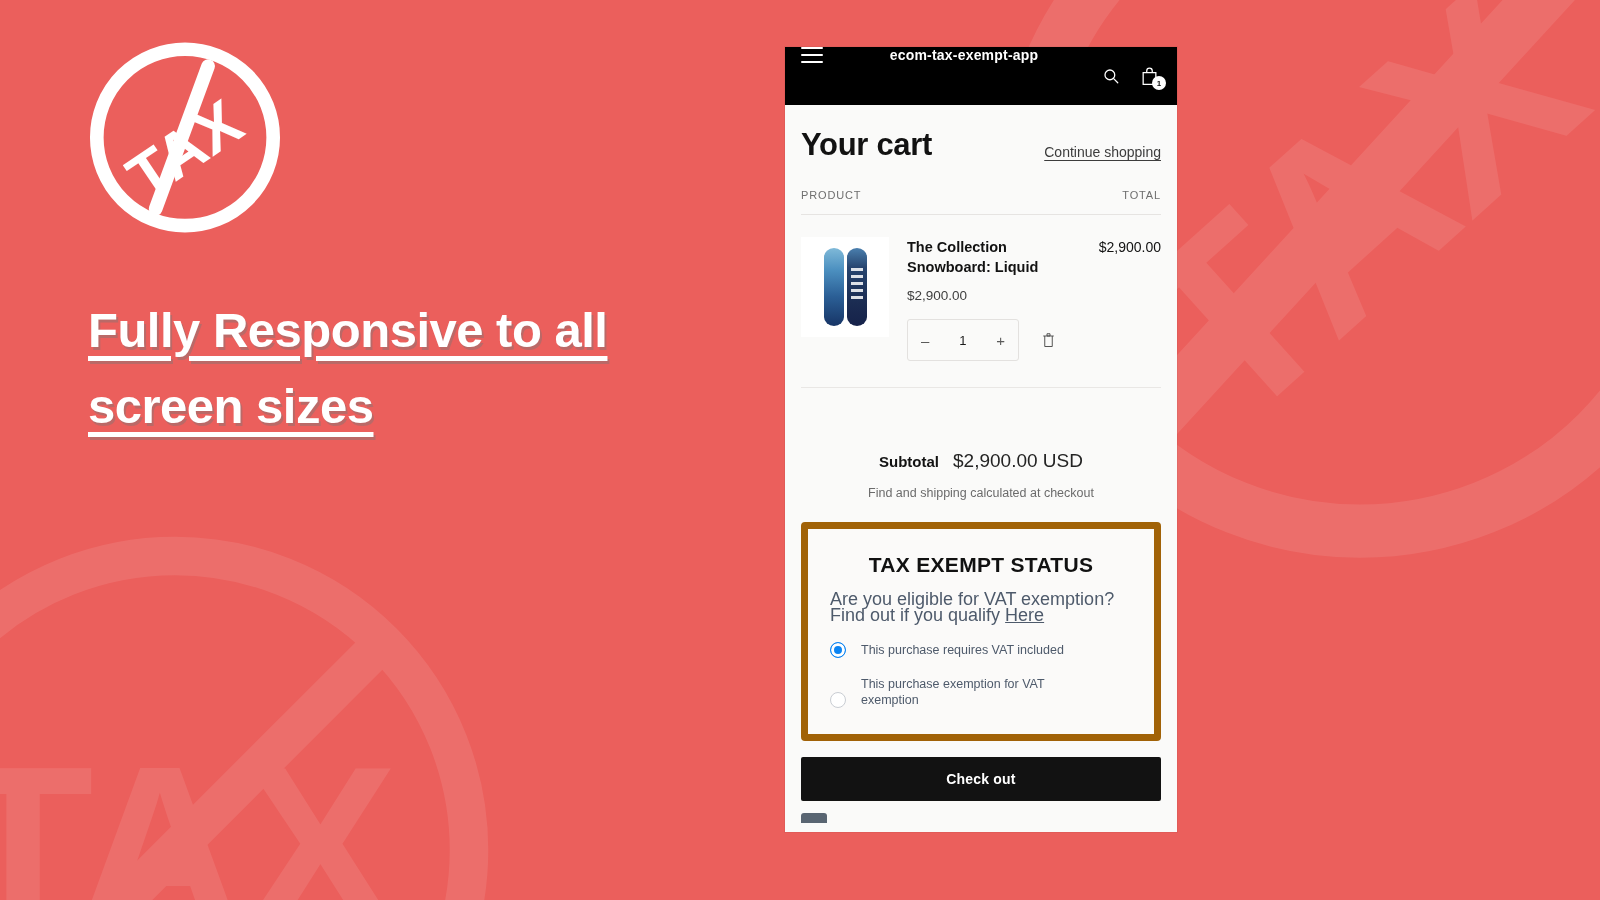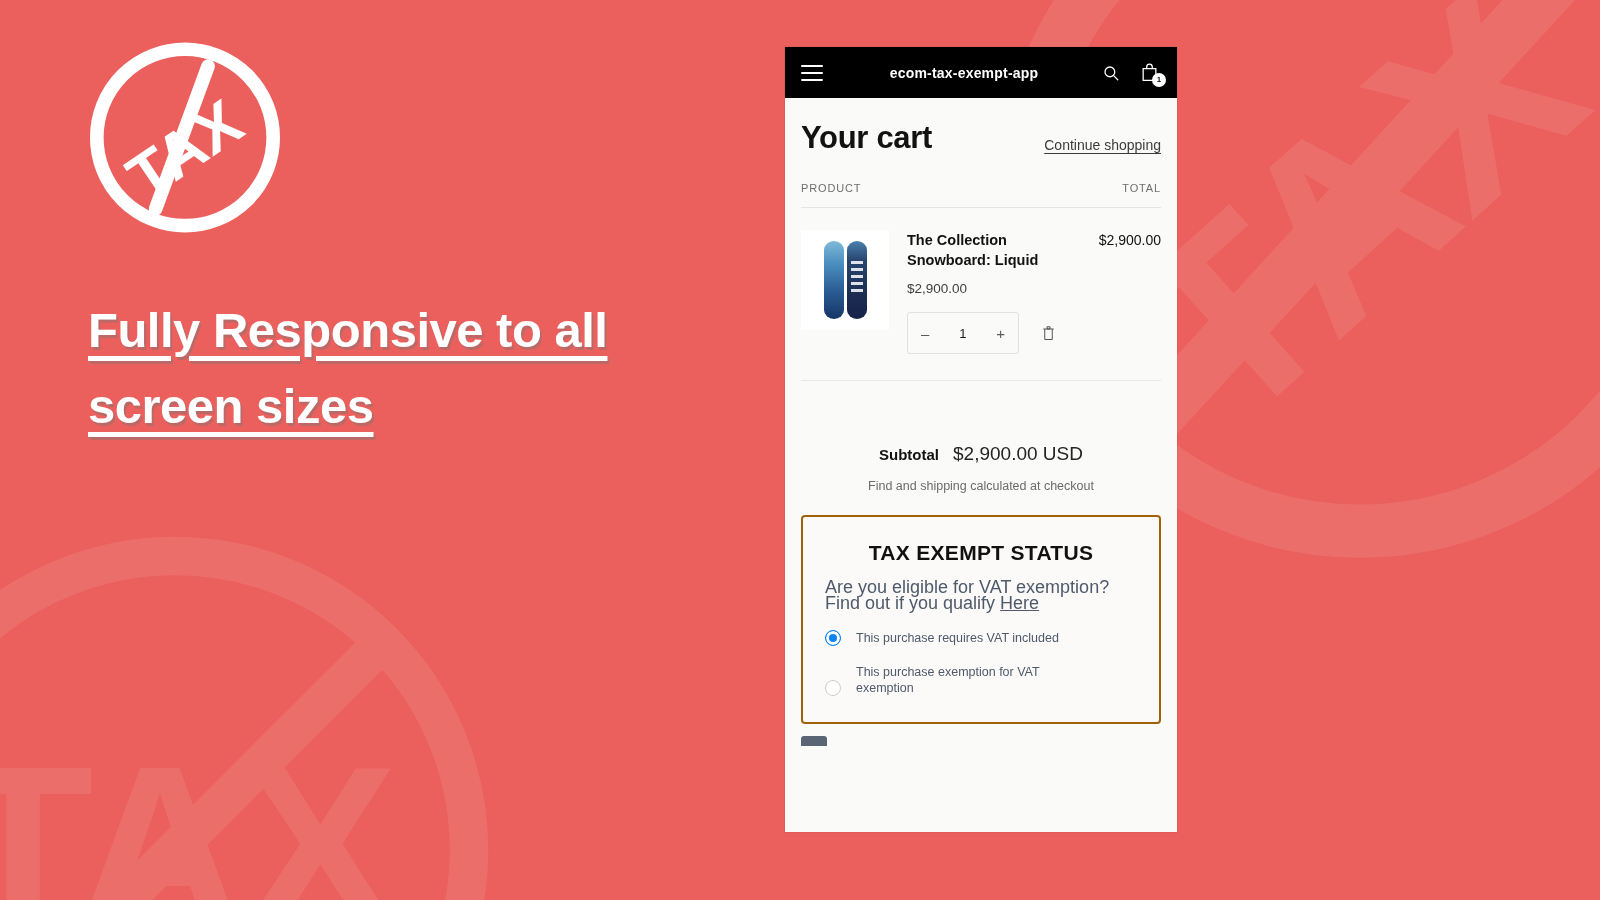--- a/index.html
+++ b/index.html
@@ -71,24 +71,23 @@
     left: 785px;
     top: 47px;
     width: 392px;
     height: 785px;
     background: #fafaf9;
     overflow: hidden;
     box-shadow: 0 0 0 1px rgba(0,0,0,0.04);
   }
 
   .app-bar {
-    height: 51px;
+    height: 58px;
     background: #000000;
     display: flex;
-    align-items: center;
     padding: 0 16px;
     box-sizing: border-box;
   }
   .hamburger {
     width: 22px;
     display: flex;
     flex-direction: column;
     gap: 5px;
     cursor: pointer;
   }
@@ -286,21 +285,21 @@
   }
   .tax-note {
     text-align: center;
     font-size: 12.5px;
     color: #6b6b6b;
     margin-top: 14px;
   }
 
   .tax-card {
     margin-top: 22px;
-    border: 2px solid #a16207;
+    border: 7px solid #a16207;
     border-radius: 4px;
     background: #fbfaf9;
     padding: 24px 22px 26px 22px;
   }
   .tax-card-title {
     font-size: 21px;
     font-weight: bold;
     color: #111111;
     letter-spacing: 0.3px;
     text-align: center;
@@ -486,16 +485,17 @@
         <span class="radio checked"></span>
         <span class="radio-label">This purchase requires VAT included</span>
       </div>
 
       <div class="radio-row">
         <span class="radio"></span>
         <span class="radio-label">This purchase exemption for VAT exemption</span>
       </div>
     </div>
 
+    <div class="checkout-btn">Check out</div>
 
     <div class="cut-element"></div>
   </div>
 </div>
 
 </body></html>

